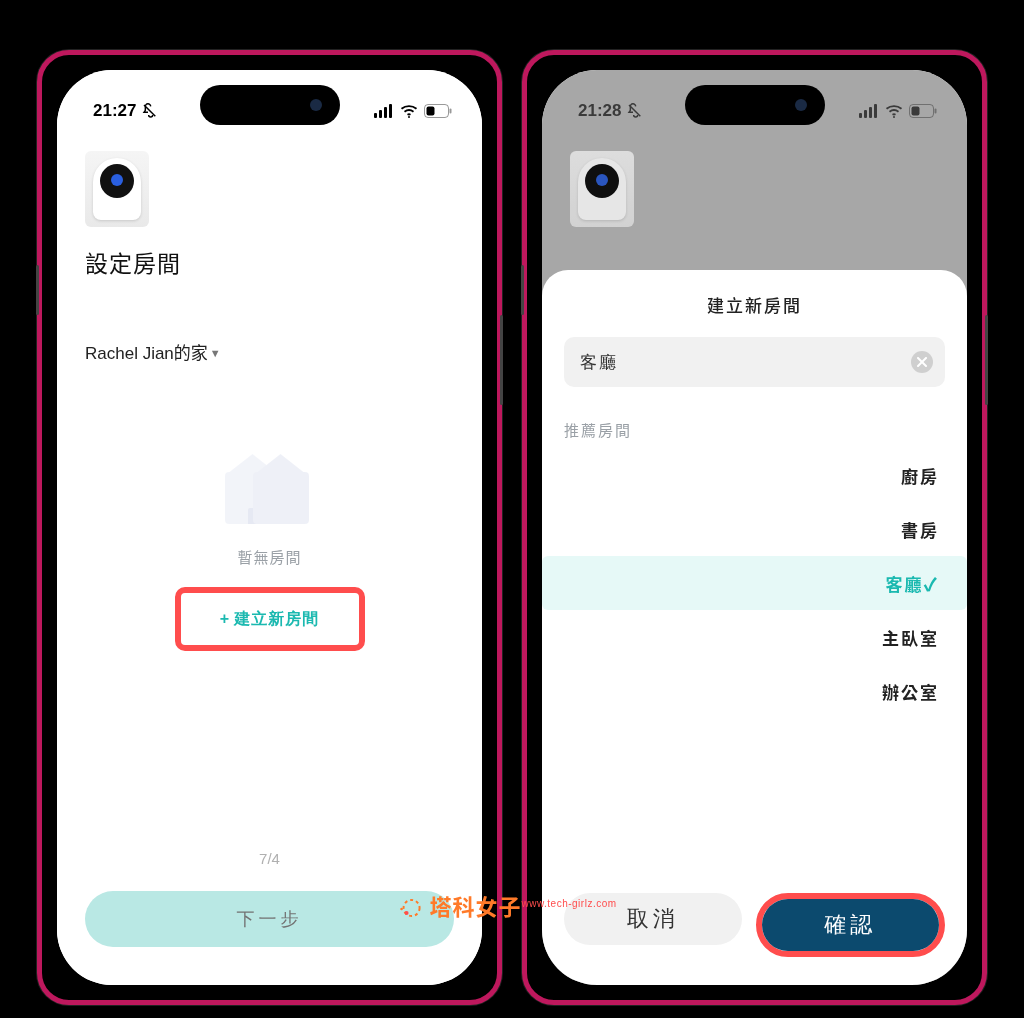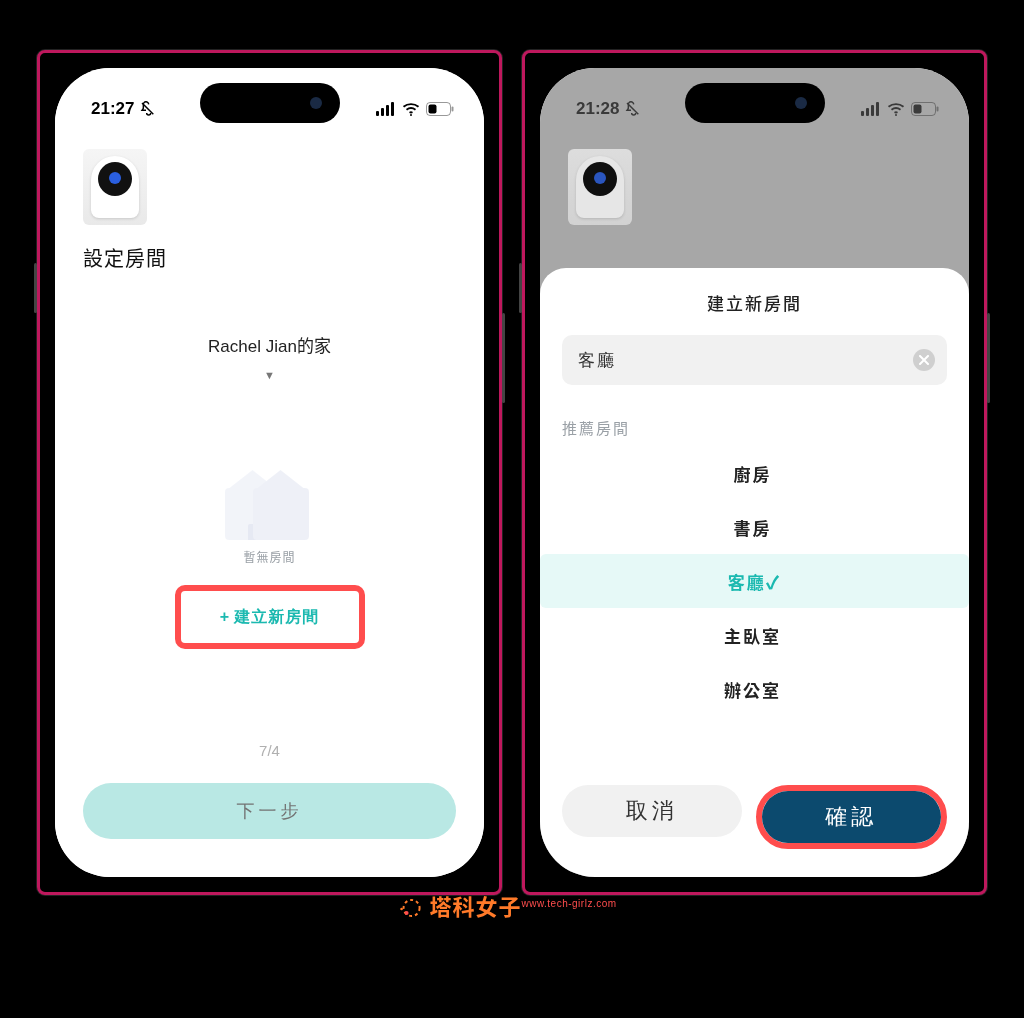--- a/index.html
+++ b/index.html
@@ -14,24 +14,24 @@
   .stage {
     position: absolute;
     inset: 0;
     padding-top: 50px;
     display: flex;
     justify-content: center;
     gap: 20px;
   }
   .phone {
     width: 465px;
-    height: 845px;
+    height: 955px;
     background: #000;
-    border: 3px solid #be185d;
-    border-radius: 8px;
+    border: 5px solid #be185d;
+    border-radius: 32px;
     position: relative;
     box-shadow: 0 0 0 1px #222;
   }
   .phone::after { 
     content:"";
     position:absolute; right:-6px; top:260px; width:3px; height:90px; background:#444; border-radius:2px;
   }
   .phone::before {
     content:"";
     position:absolute; left:-6px; top:210px; width:3px; height:50px; background:#444; border-radius:2px;
@@ -90,38 +90,38 @@
   }
   .camera-thumb .cam::before{
     content:""; position:absolute; top:6px; left:50%; transform:translateX(-50%);
     width:34px; height:34px; background:#111; border-radius:50%;
   }
   .camera-thumb .cam::after{
     content:""; position:absolute; top:16px; left:50%; transform:translateX(-50%);
     width:12px; height:12px; background:#2a5fe0; border-radius:50%;
   }
 
-  .page-title { font-size: 20px; font-weight: 400; color:#111; margin-top: 18px; letter-spacing:1px;}
+  .page-title { font-size: 23px; font-weight: 400; color:#111; margin-top: 18px; letter-spacing:1px;}
   .home-row {
-    display:flex; align-items:center; gap:11px; margin-top: 60px;
-    font-size: 17px; color:#222; cursor:pointer;flex-direction:column;
+    display:flex; align-items:center; gap:2px; margin-top: 60px;
+    font-size: 17px; color:#222; cursor:pointer;
   }
   .caret { font-size: 11px; color:#777; transform: translateY(1px);}
 
   .empty {
     margin-top: 90px; text-align:center;
   }
   .empty .houses { margin:0 auto; width:90px; height:70px; position:relative; opacity:.5;}
   .empty .houses .h { position:absolute; background:#dfe3f0; width:56px; height:52px; border-radius:4px;}
   .empty .houses .h.a { left:0; bottom:0; background:#e7eaf5;}
   .empty .houses .h.b { left:28px; bottom:0; }
   .empty .houses .h::before{content:"";position:absolute;top:-18px;left:0;right:0;height:22px;background:inherit;clip-path:polygon(50% 0,100% 100%,0 100%);}
   .empty .houses .h.a::after{content:"";position:absolute;left:50%;bottom:0;transform:translateX(-50%);width:10px;height:16px;background:#cfd4e8;border-radius:2px 2px 0 0;}
 
-  .empty-label { margin-top: 8px; color:#9aa0a6; font-size:12px; letter-spacing:1px;}
+  .empty-label { margin-top: 22px; color:#9aa0a6; font-size:15px; letter-spacing:1px;}
 
   .highlight-wrap {
     margin: 20px auto 0; width: 190px;
     border: 6px solid #ff4d4d; border-radius: 10px;
     padding: 10px 4px;
   }
   .add-room-btn {
     display:flex; align-items:center; justify-content:center; gap:4px;
     height: 32px; width:100%;
     background: transparent; border:none;
@@ -167,21 +167,21 @@
   .clear-btn {
     width:22px; height:22px; border-radius:50%; background:#cfcfcf;
     display:flex; align-items:center; justify-content:center; cursor:pointer;
     color:#fff; font-size:14px; line-height:1;
   }
 
   .section-label { margin-top: 32px; color:#9aa0a6; font-size:15px; letter-spacing:2px; }
 
   .options { margin-top: 8px; display:flex; flex-direction:column; }
   .option {
-    height: 54px; display:flex; align-items:center; justify-content:center;
+    height: 54px; display:flex; align-items:center; justify-content:flex-end;
     padding: 0 6px 0 2px; font-size:17px; color:#222; letter-spacing:2px;
     cursor:pointer; border-radius:6px; font-weight:600;
   }
   .option.selected {
     background:#e6f9f7; color:#1bb9b0; margin: 0 -22px; padding: 0 28px;
   }
   .check { color:#1bb9b0; font-weight:800; font-size:18px; display:none;}
   .option.selected .check { display:block; }
 
   .sheet-actions {

